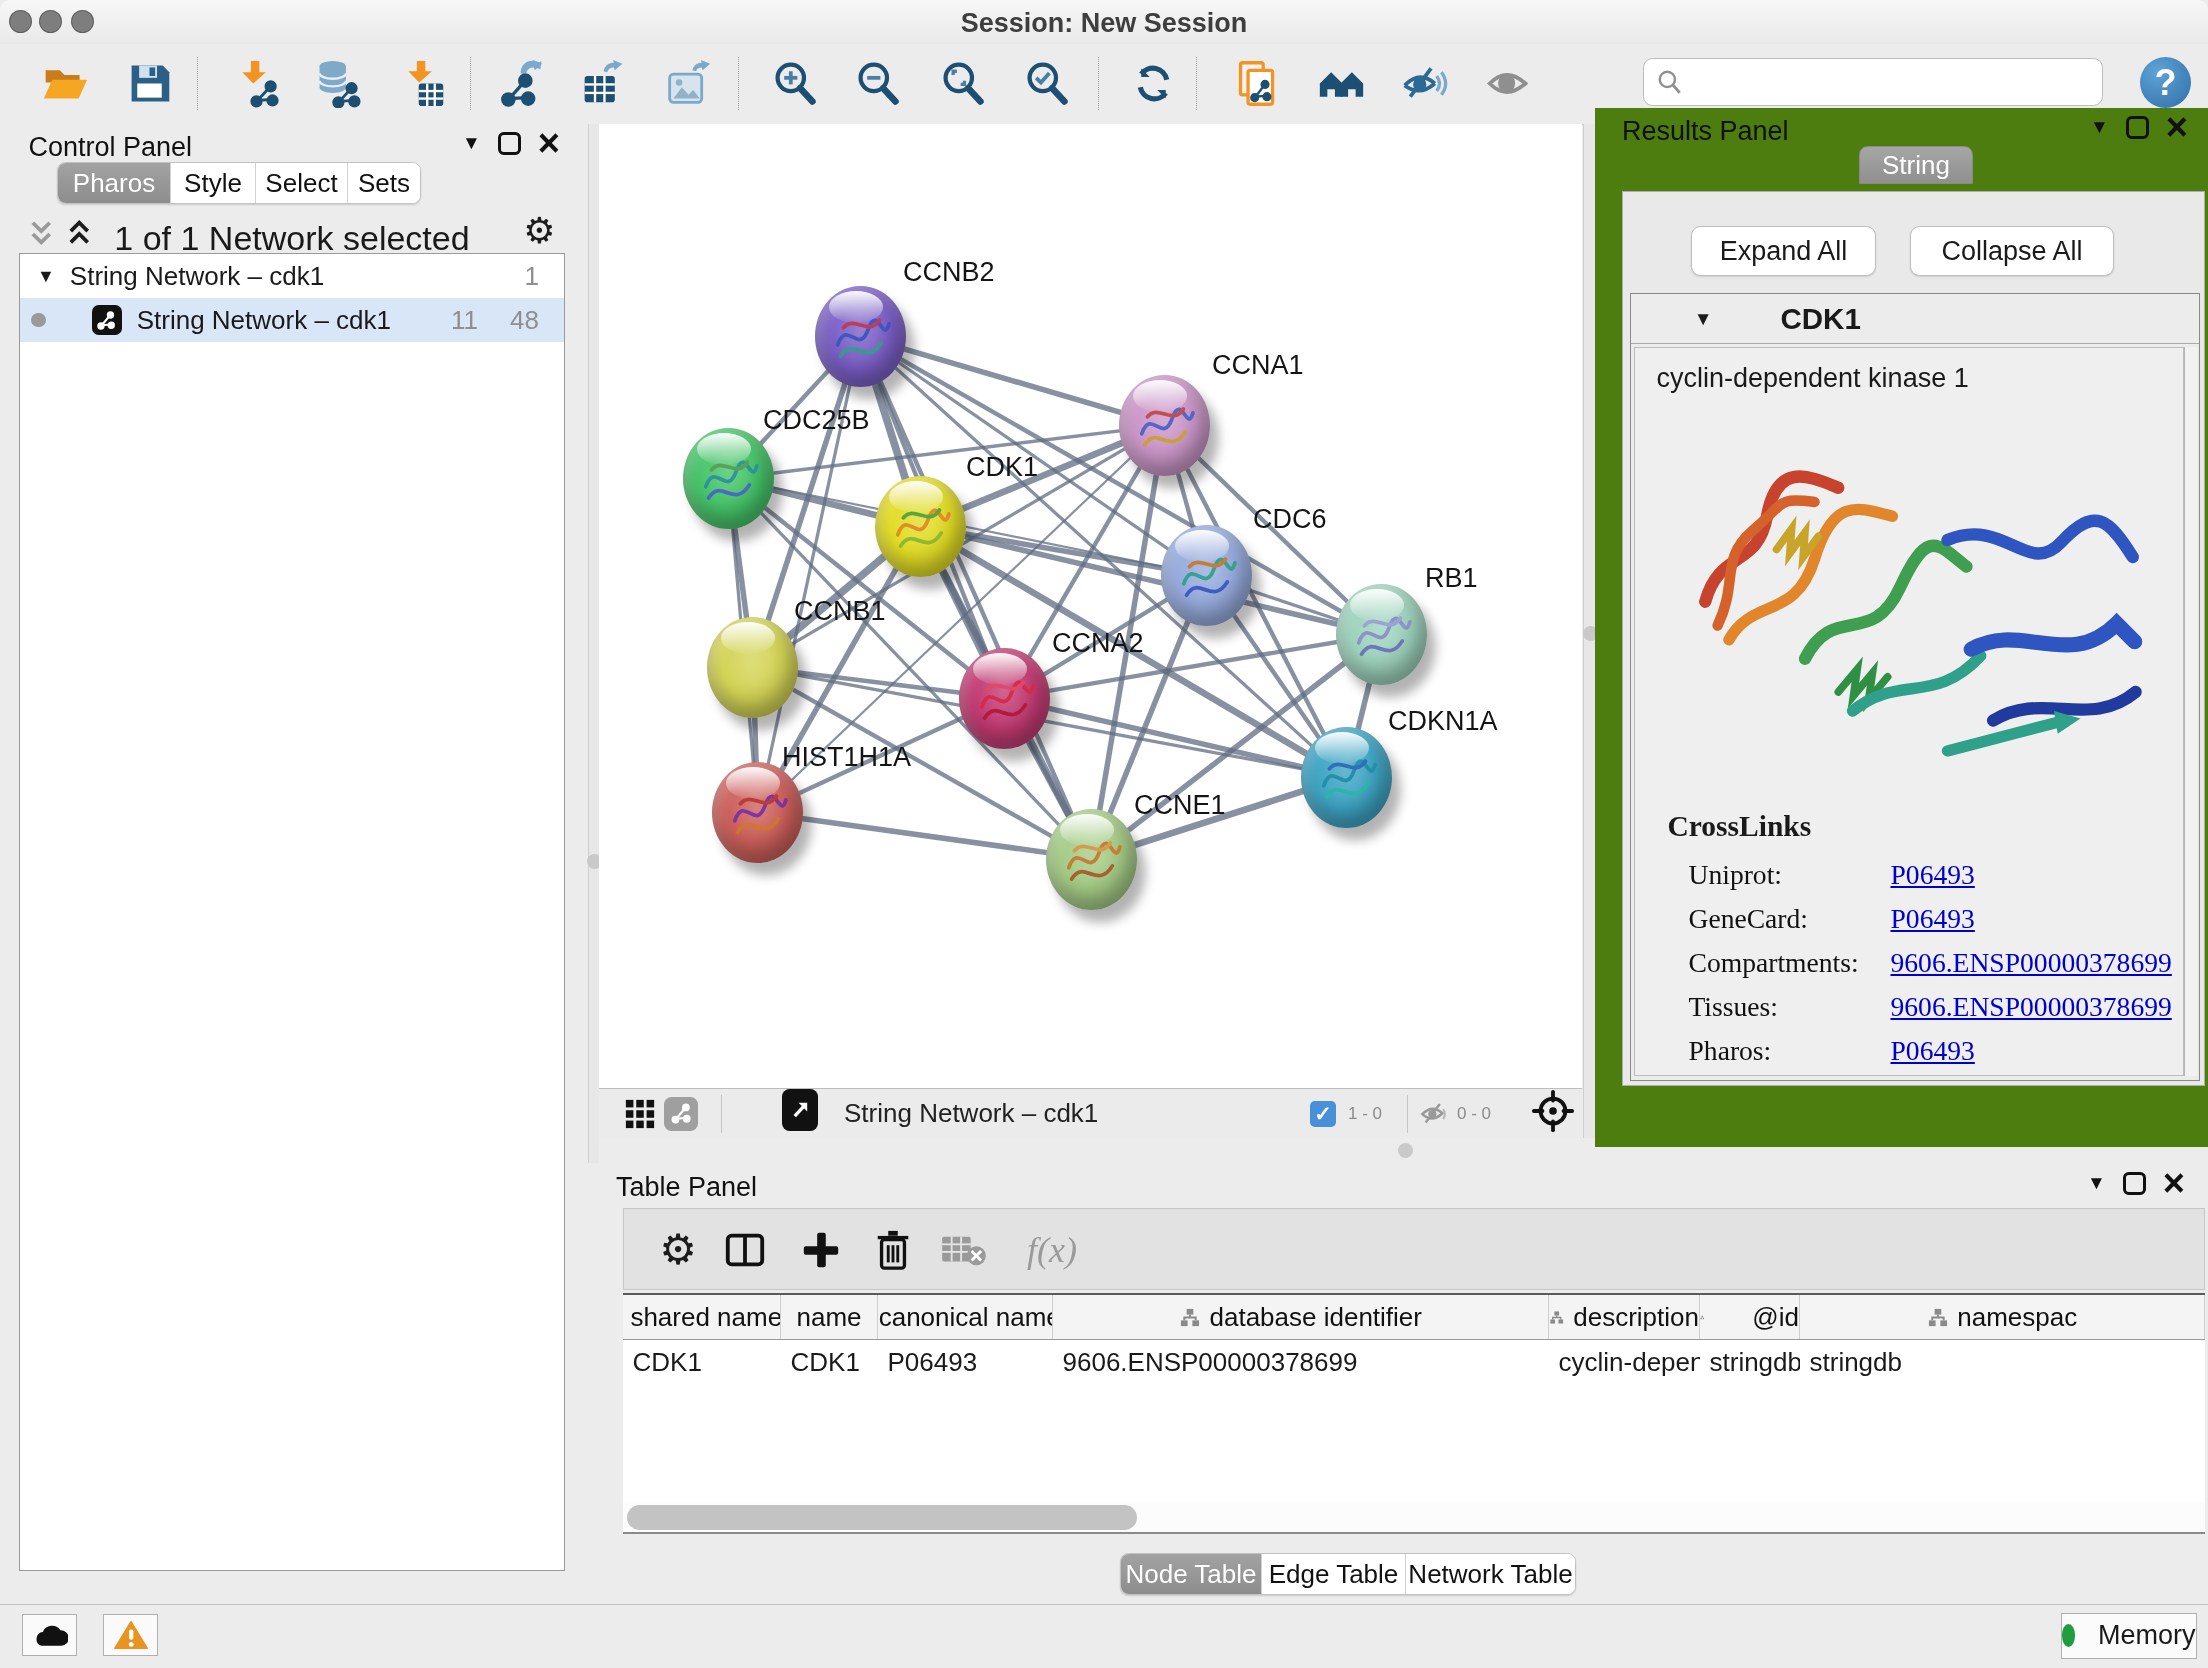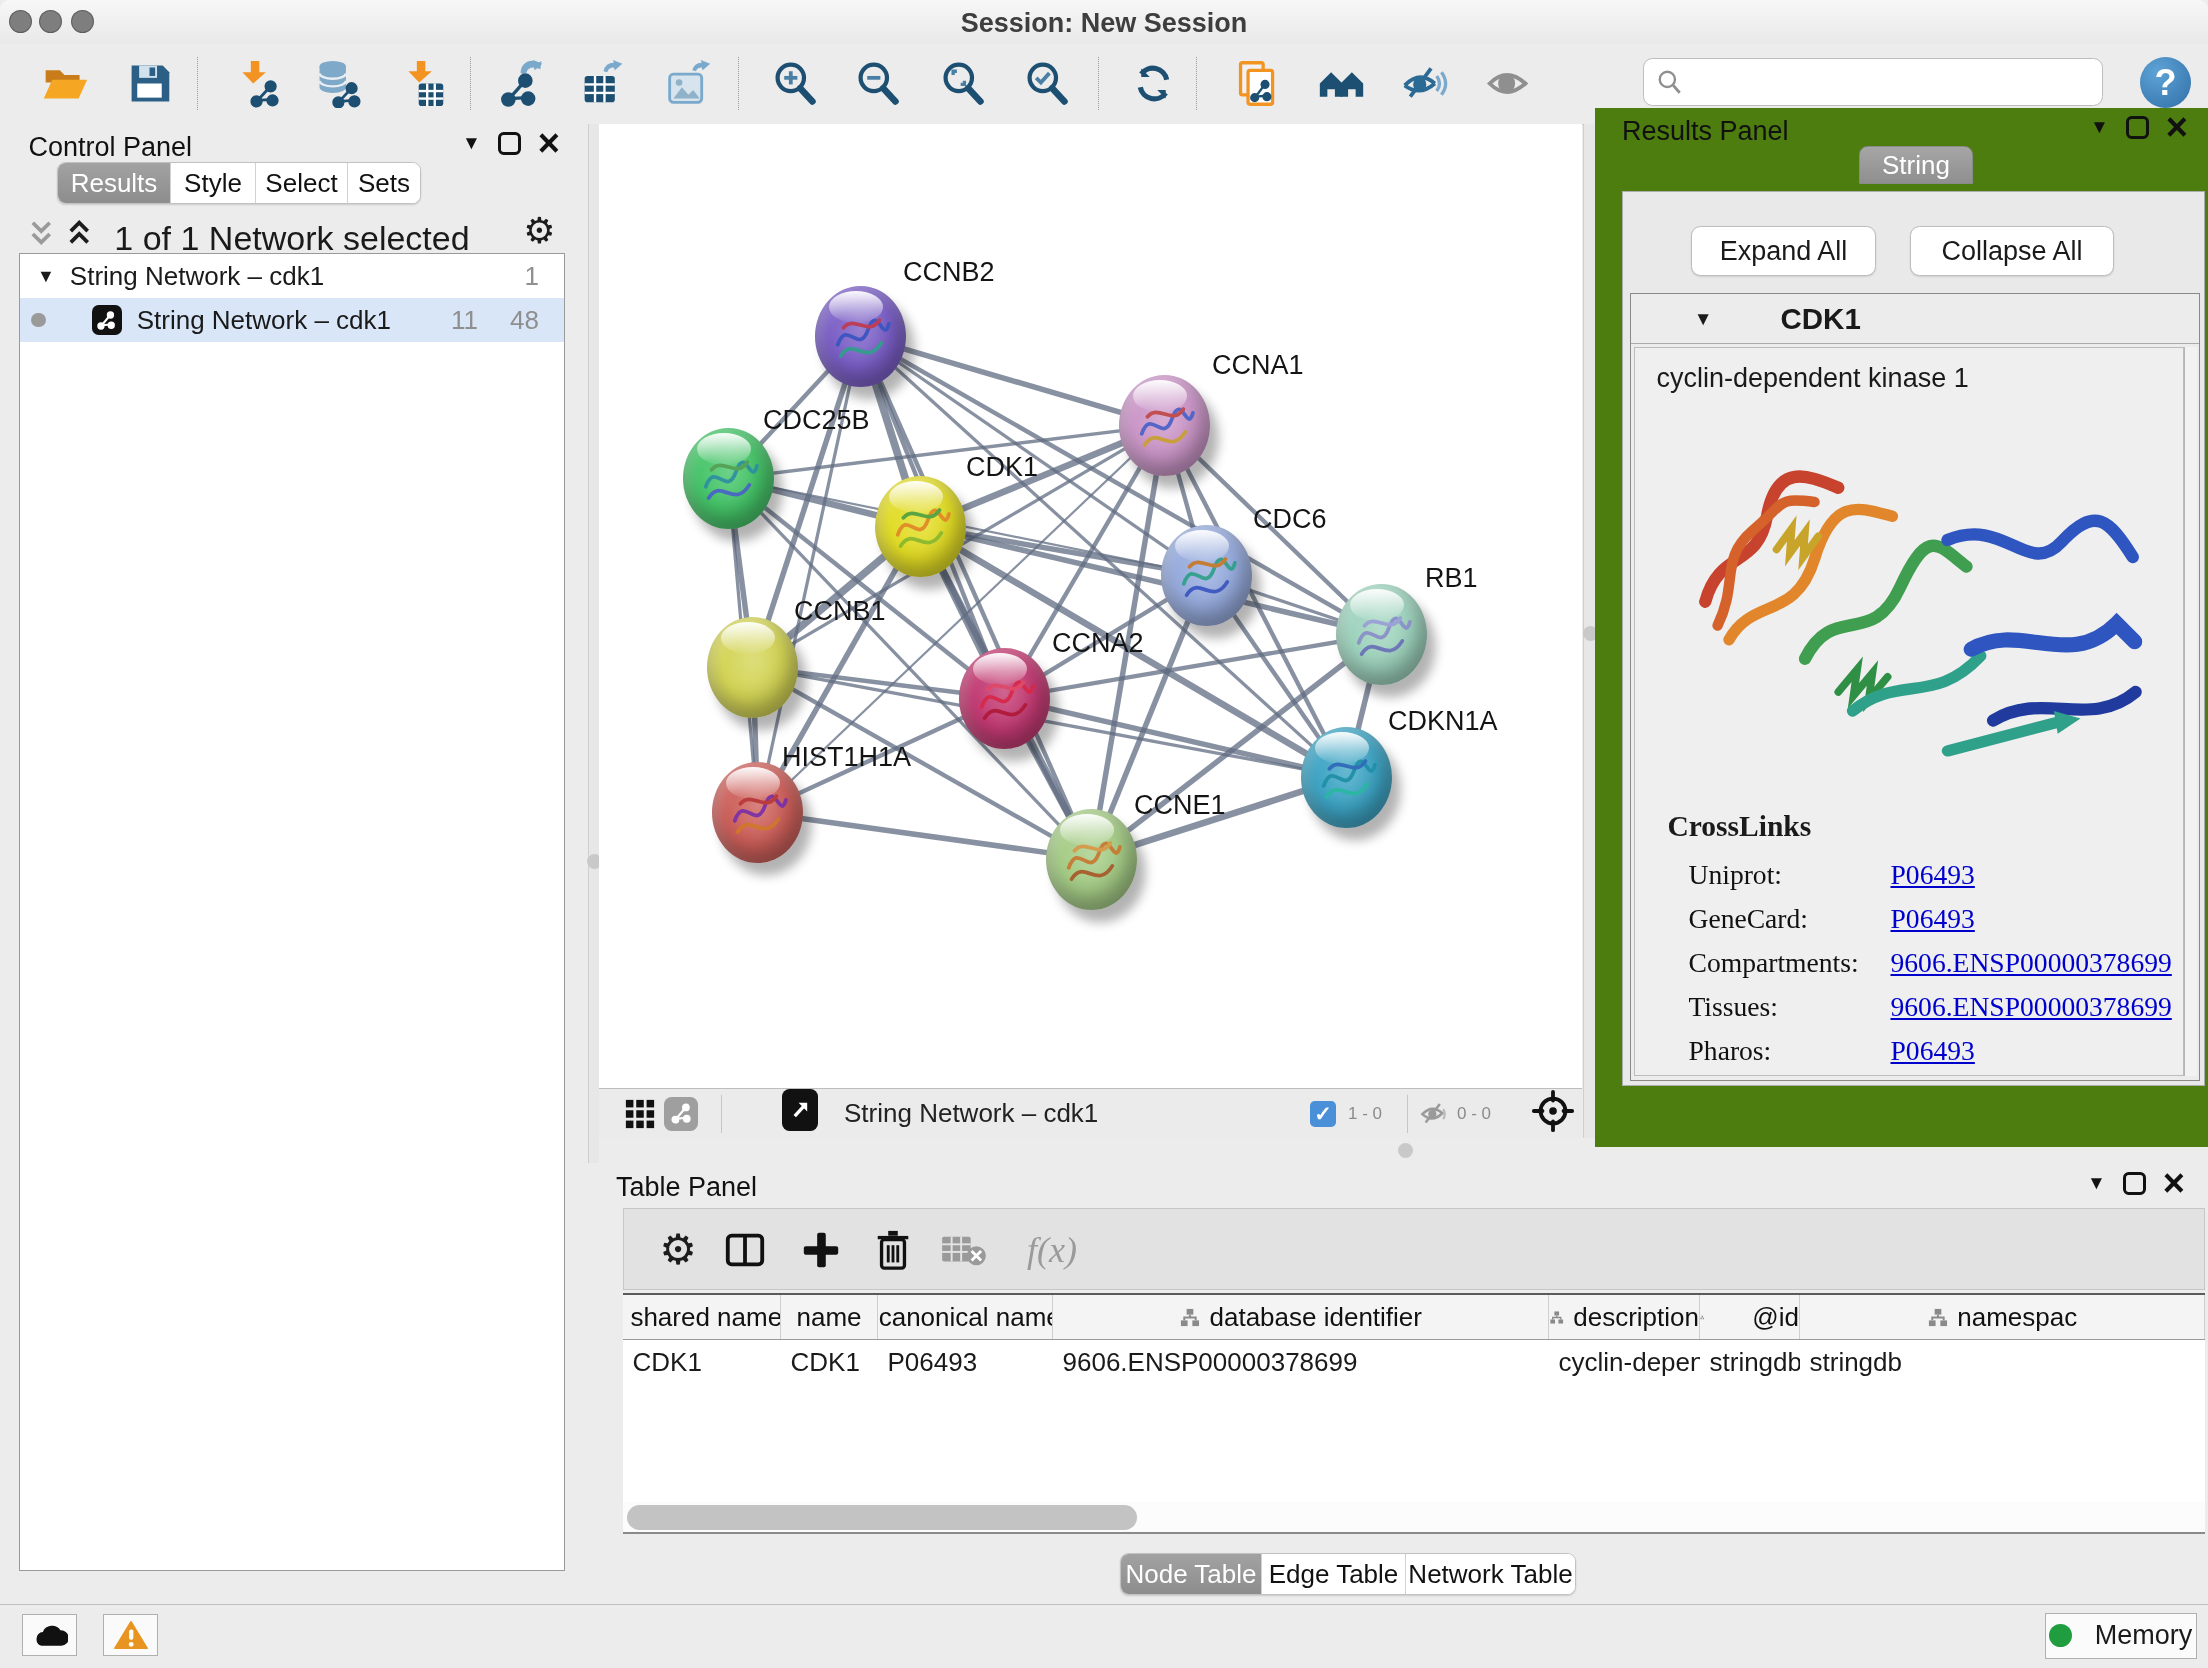--- a/index.html
+++ b/index.html
@@ -135,21 +135,21 @@
   .td{display:flex;align-items:center;font-size:26px;padding-left:9.5px;box-sizing:border-box;
     overflow:hidden;white-space:nowrap;flex:0 0 auto;}
   .hscroll{position:absolute;left:24px;top:340px;width:1582px;height:30px;background:#fcfcfc;}
   .hthumb{position:absolute;left:3.8px;top:2.9px;width:510px;height:25px;border-radius:12.4px;background:#c3c3c3;}
   .tp-tabs{position:absolute;left:521px;top:391px;}
 
   
   .statusbar{position:absolute;left:0;bottom:0;right:0;height:63px;background:#ececec;border-top:1px solid #c0c0c0;}
   .sb-btn{position:absolute;top:8.6px;width:55px;height:42px;background:#fafafa;border:1.9px solid #b0b0b0;
     display:flex;align-items:center;justify-content:center;box-sizing:border-box;}
-  .mem-btn{position:absolute;right:11.4px;top:7.6px;width:152px;height:46px;background:#fbfbfb;border:1.9px solid #b0b0b0;
+  .mem-btn{position:absolute;right:11.4px;top:7.6px;width:136px;height:46px;background:#fbfbfb;border:1.9px solid #b0b0b0;
     display:flex;align-items:center;justify-content:center;gap:23px;font-size:27px;box-sizing:border-box;}
   .mem-dot{width:23px;height:23px;border-radius:50%;background:#1f9d3f;}
 </style>
 </head>
 <body>
 
 <div class="window">
 
   <div class="titlebar">
     <div class="tl" style="left:8.6px"></div>
@@ -338,21 +338,21 @@
   </div>
 
   <div class="control-panel">
     <div class="cp-header panel-title">Control Panel</div>
     <div class="ph-icons" style="left:462px;top:7.6px">
       <span class="ph-caret">▼</span>
       <span class="ph-square"></span>
       <span class="ph-x">×</span>
     </div>
     <div class="cp-tabs seg">
-      <div class="tab active" style="width:112px">Results</div>
+      <div class="tab active" style="width:112px">Pharos</div>
       <div class="tab" style="width:84px">Style</div>
       <div class="tab" style="width:91px">Select</div>
       <div class="tab" style="width:72px">Sets</div>
     </div>
     <div class="cp-selector">
       <span class="chev" style="left:7.6px">
         <svg width="28.5" height="30" viewBox="0 0 30 32">
             <g fill="none" stroke="#9a9a9a" stroke-width="4">
               <path d="M6 4 l9 9 9-9"></path>
               <path d="M6 16 l9 9 9-9"></path>

